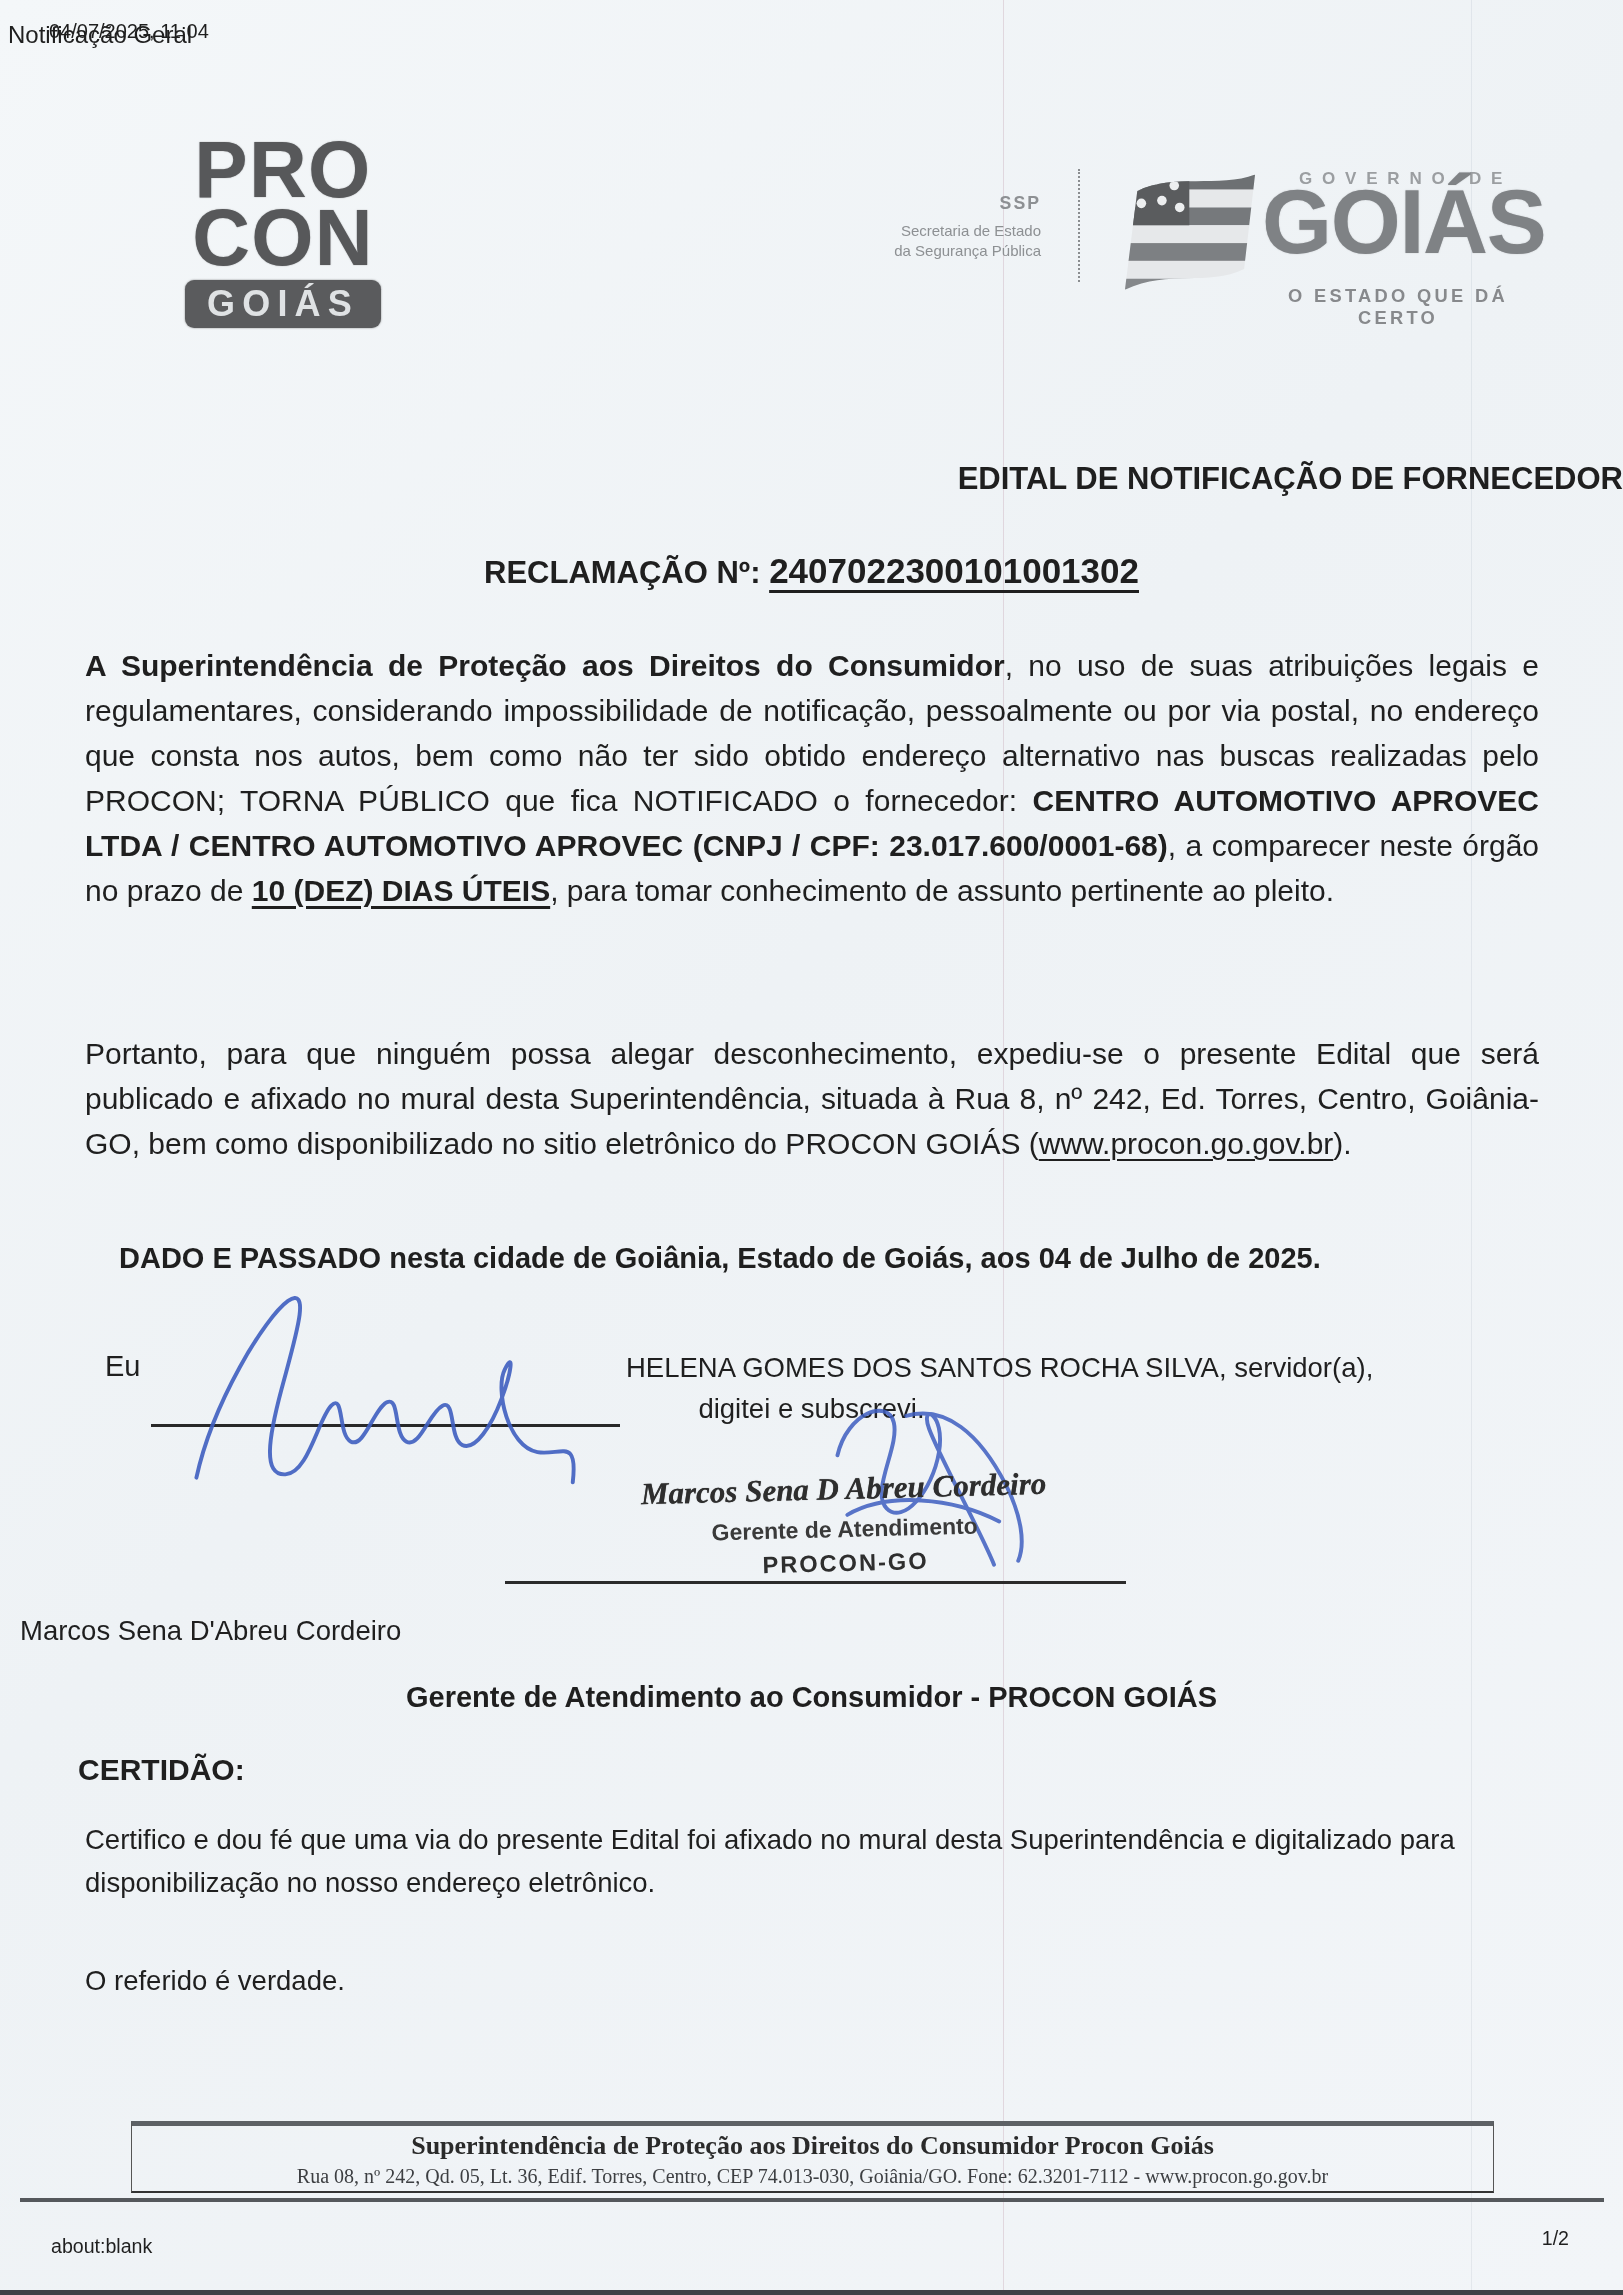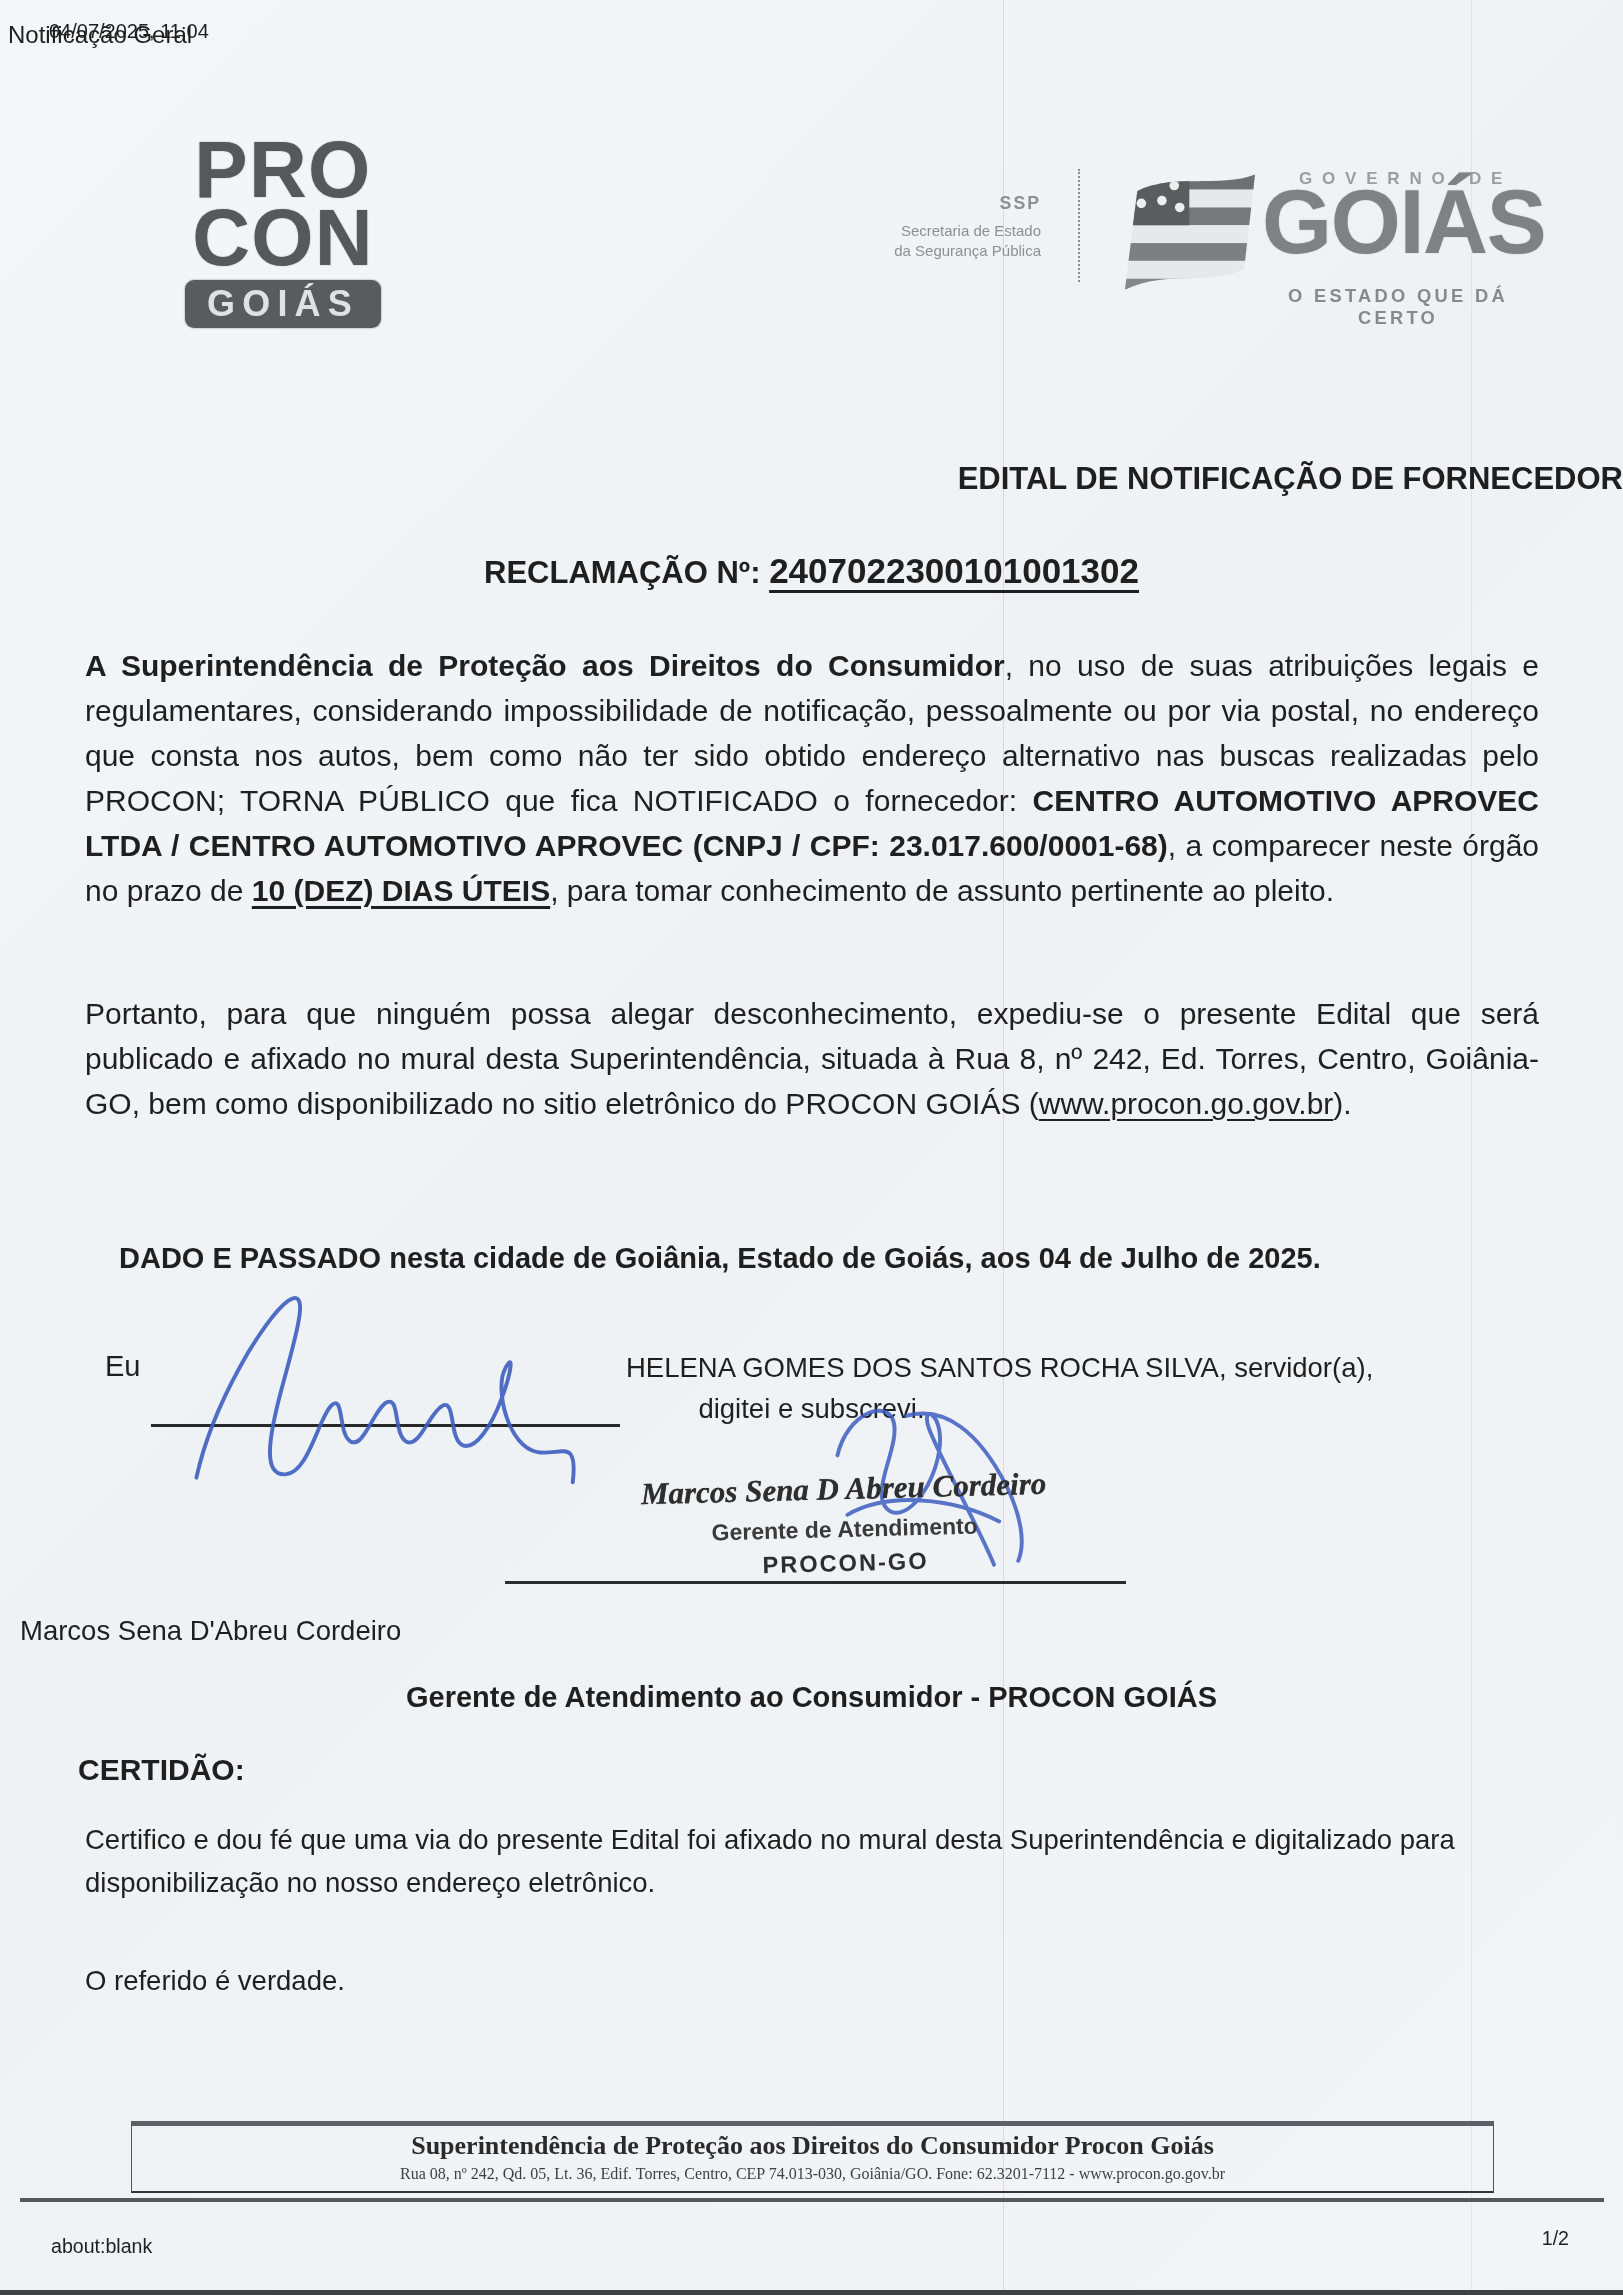--- a/index.html
+++ b/index.html
@@ -38,21 +38,21 @@
   .gov-goias { position:absolute; left:1262px; top:171px; font-size:90px; font-weight:800; letter-spacing:-1.3px; color:#7f8285; text-shadow:0 0 1.3px rgba(127,130,133,.5); }
   .gov-slogan { position:absolute; left:1244px; top:285px; width:308px; text-align:center; font-size:18.3px; letter-spacing:3.3px; color:#87898c; font-weight:700; }
 
   
   .doc-title { position:absolute; left:0; top:461px; width:100%; text-align:right; font-size:31px; font-weight:700; }
   .claim-line { position:absolute; left:0; top:551px; width:100%; text-align:center; font-size:31px; font-weight:700; }
   .claim-number { font-size:35px; text-decoration:underline; text-decoration-thickness:3.3px; text-underline-offset:6.5px; }
 
   .para { position:absolute; left:85px; width:1454px; font-size:30px; line-height:45px; text-align:justify; }
   .p1 { top:643px; }
-  .p2 { top:991px; }
+  .p2 { top:1031px; }
   .b { font-weight:700; }
   .deadline { font-weight:700; text-decoration:underline; text-decoration-thickness:2.6px; text-underline-offset:5.2px; }
   .doc-link { text-decoration:underline; text-decoration-thickness:2px; text-underline-offset:4.6px; color:#1f1f1f; }
 
   .dado { position:absolute; left:119px; top:1242px; width:1420px; font-size:29px; font-weight:700; }
 
   .eu-lead { position:absolute; left:105px; top:1350px; font-size:29px; }
   .eu-after { position:absolute; left:626px; top:1352px; font-size:27.5px; }
   .sig-blank-line { position:absolute; left:151px; top:1424px; width:469px; height:3.3px; background:#282828; }
   .digitei { position:absolute; left:0; top:1393px; width:1623px; text-align:center; font-size:27.5px; }
@@ -73,21 +73,21 @@
   .cert-text { position:absolute; left:85px; top:1818px; width:1454px; font-size:27.5px; line-height:43px; }
   .closing { position:absolute; left:85px; top:1926px; font-size:27.5px;margin-top:39px; }
 
   .footer-box {
     position:absolute; left:131px; top:2121px; width:1363px; height:72px;
     border-top:5.2px solid #5d6165; border-bottom:2px solid #333;
     border-left:1.3px solid #555; border-right:1.3px solid #555;
     text-align:center; font-family:"Liberation Serif", serif;
   }
   .footer-box-l1 { margin-top:5.2px; font-size:26px; font-weight:700; color:#2a2a2a; }
-  .footer-box-l2 { margin-top:3.9px; font-size:16px; color:#3d3f42;text-align:center; }
+  .footer-box-l2 { margin-top:3.9px; font-size:20px; color:#3d3f42;text-align:center; }
   .footer-underbar { position:absolute; left:19.6px; top:2198px; width:1584px; height:3.9px; background:#55585c; }
 </style>
 </head>
 <body>
 
 <div class="page">
 
   <div class="scan-line-1"></div>
   <div class="scan-line-2"></div>
 

